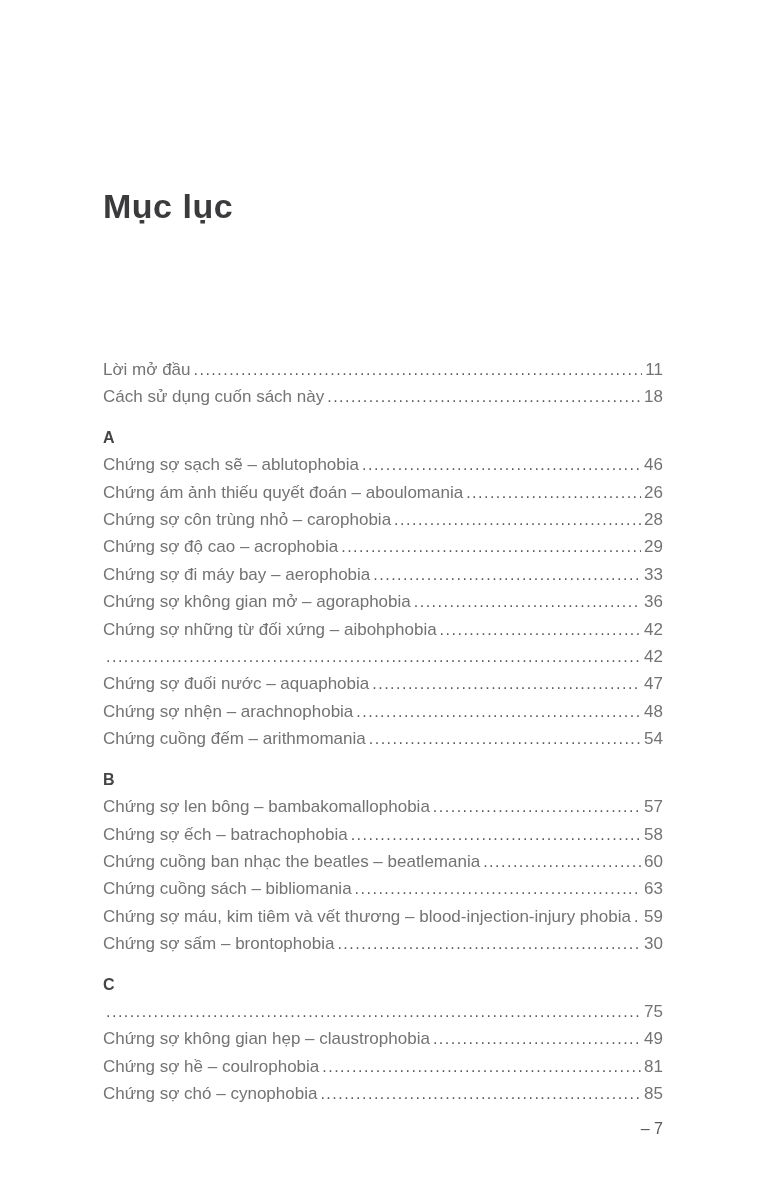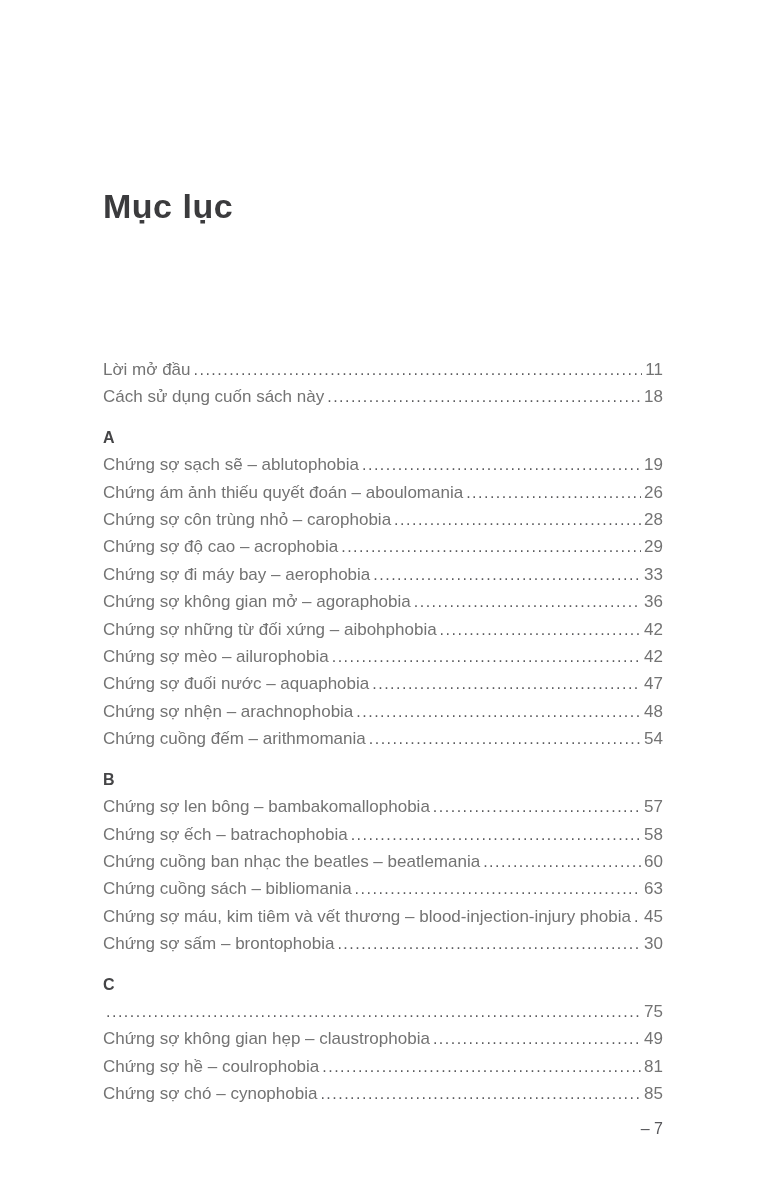--- a/index.html
+++ b/index.html
@@ -78,21 +78,21 @@
           <span class="label">Cách sử dụng cuốn sách này</span>
           <span class="dots"></span>
           <span class="pagenum">18</span>
         </div>
       </div>
     <div id="sections">
         <div class="section-header">A</div>
         <div class="toc-row">
           <span class="label">Chứng sợ sạch sẽ – ablutophobia</span>
           <span class="dots"></span>
-          <span class="pagenum">19</span>
+          <span class="pagenum">46</span>
         </div>
         <div class="toc-row">
           <span class="label">Chứng ám ảnh thiếu quyết đoán – aboulomania</span>
           <span class="dots"></span>
           <span class="pagenum">26</span>
         </div>
         <div class="toc-row">
           <span class="label">Chứng sợ côn trùng nhỏ – carophobia</span>
           <span class="dots"></span>
           <span class="pagenum">28</span>
@@ -111,21 +111,20 @@
           <span class="label">Chứng sợ không gian mở – agoraphobia</span>
           <span class="dots"></span>
           <span class="pagenum">36</span>
         </div>
         <div class="toc-row">
           <span class="label">Chứng sợ những từ đối xứng – aibohphobia</span>
           <span class="dots"></span>
           <span class="pagenum">42</span>
         </div>
         <div class="toc-row">
-          <span class="label">Chứng sợ mèo – ailurophobia</span>
           <span class="dots"></span>
           <span class="pagenum">42</span>
         </div>
         <div class="toc-row">
           <span class="label">Chứng sợ đuối nước – aquaphobia</span>
           <span class="dots"></span>
           <span class="pagenum">47</span>
         </div>
         <div class="toc-row">
           <span class="label">Chứng sợ nhện – arachnophobia</span>
@@ -154,21 +153,21 @@
           <span class="pagenum">60</span>
         </div>
         <div class="toc-row">
           <span class="label">Chứng cuồng sách – bibliomania</span>
           <span class="dots"></span>
           <span class="pagenum">63</span>
         </div>
         <div class="toc-row">
           <span class="label">Chứng sợ máu, kim tiêm và vết thương – blood-injection-injury phobia</span>
           <span class="dots"></span>
-          <span class="pagenum">45</span>
+          <span class="pagenum">59</span>
         </div>
         <div class="toc-row">
           <span class="label">Chứng sợ sấm – brontophobia</span>
           <span class="dots"></span>
           <span class="pagenum">30</span>
         </div>
         <div class="section-header">C</div>
         <div class="toc-row">
           <span class="dots"></span>
           <span class="pagenum">75</span>

